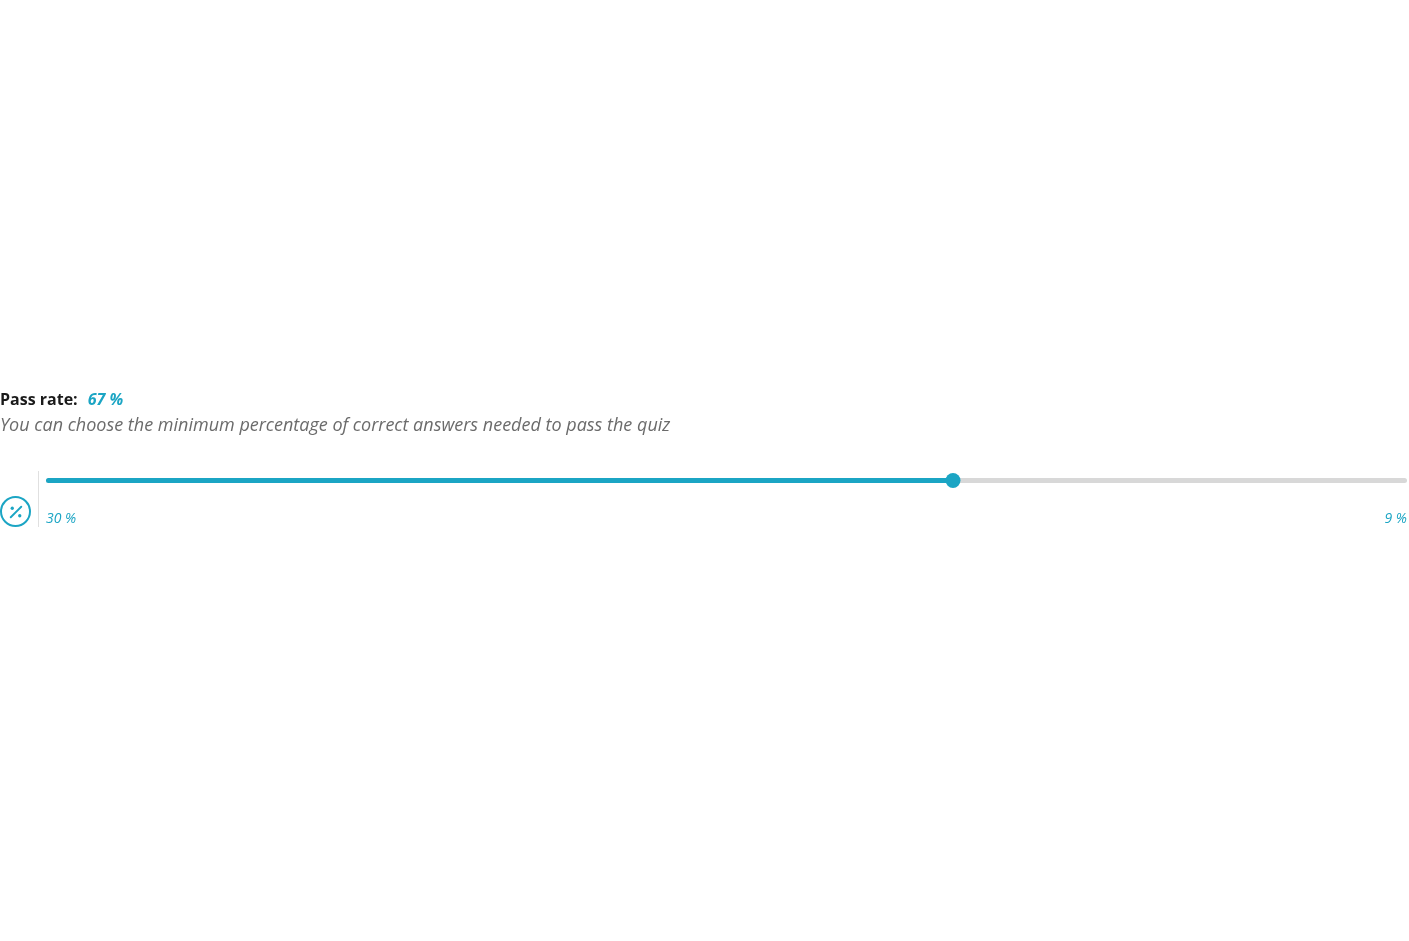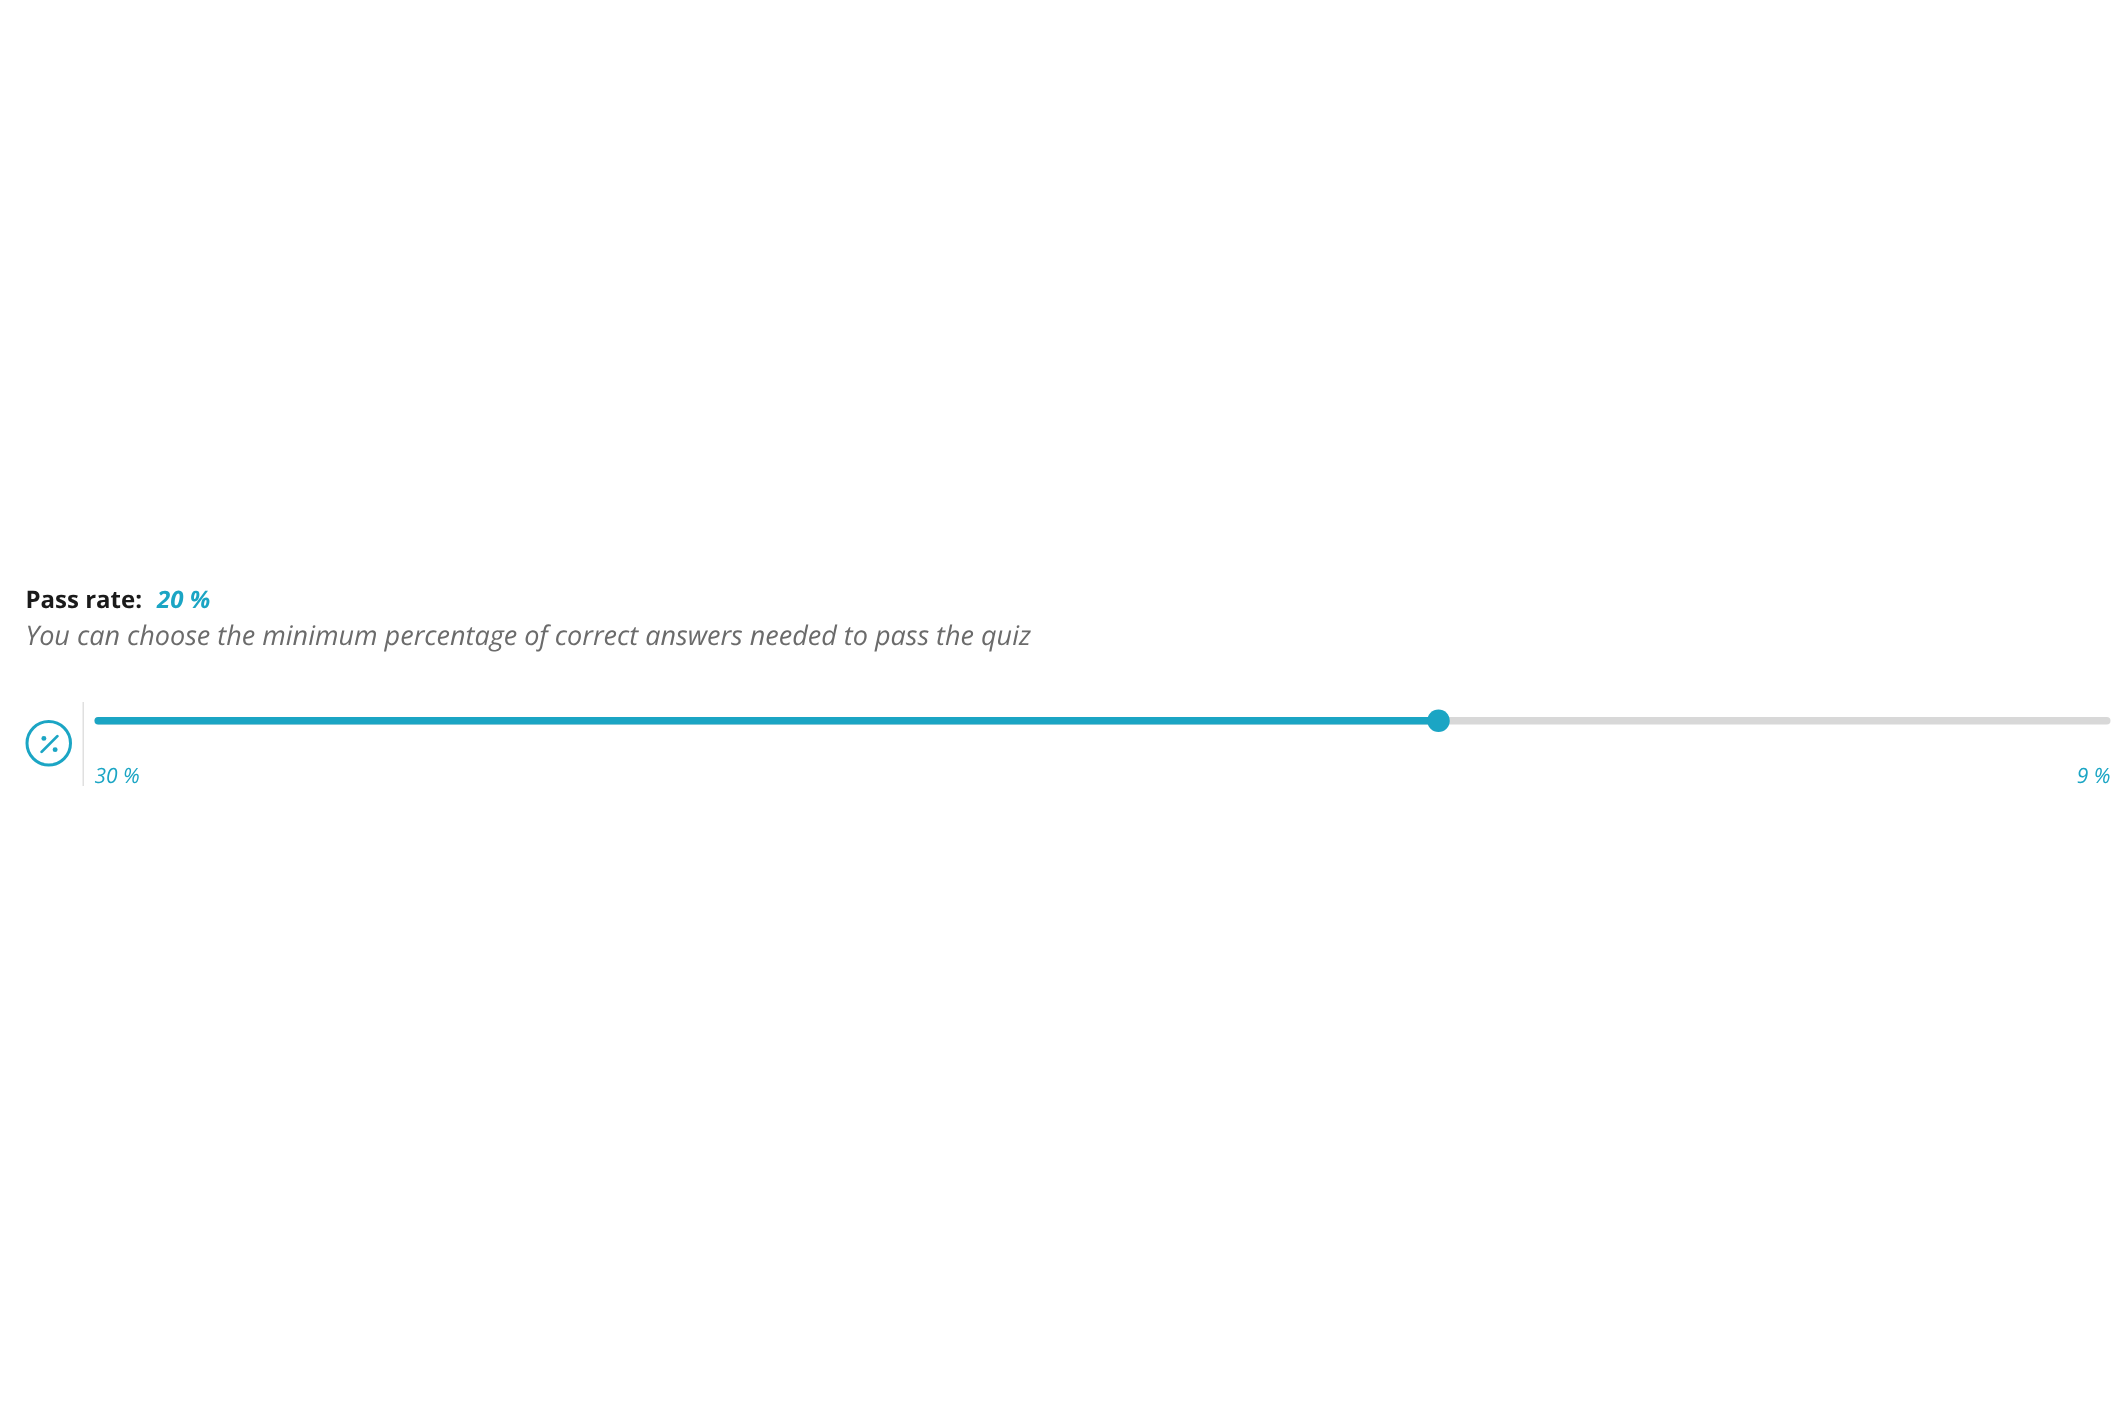--- a/index.html
+++ b/index.html
@@ -10,21 +10,21 @@
     body {
       font-family: 'Segoe UI', 'Open Sans', -apple-system, BlinkMacSystemFont, sans-serif;
       background: #ffffff;
       width: 1409px;
       height: 941px;
       position: relative;
     }
     .content {
       position: absolute;
       top: 388px;
-      left: 17px;
+      left: 0;
       right: 0;
     }
     .header-line {
       display: flex;
       align-items: baseline;
       gap: 10px;
       margin-bottom: 2px;
     }
     .pass-rate-label {
       font-weight: 700;
@@ -38,21 +38,21 @@
       color: #1ba5c4;
     }
     .description {
       font-style: italic;
       font-size: 18px;
       color: #6b6b6b;
       margin-bottom: 28px;
     }
     .slider-row {
       display: flex;
-      align-items: center;
+      align-items: flex-end;
       gap: 7px;
     }
     .icon-container {
       flex-shrink: 0;
       padding-top: 0px;
     }
     .percent-icon {
       width: 31px;
       height: 31px;
       border: 2.5px solid #1ba5c4;
@@ -118,21 +118,21 @@
       font-size: 14px;
       color: #1ba5c4;
     }
   </style>
 </head>
 <body>
 
 <div class="content">
   <div class="header-line">
     <span class="pass-rate-label">Pass rate:</span>
-    <span class="pass-rate-value">20 %</span>
+    <span class="pass-rate-value">67 %</span>
   </div>
   <div class="description">You can choose the minimum percentage of correct answers needed to pass the quiz</div>
 
   <div class="slider-row">
     <div class="icon-container">
       <div class="percent-icon">
         <svg viewBox="0 0 24 24" fill="none" stroke="#1ba5c4" stroke-width="2.5" stroke-linecap="round">
           <line x1="5" y1="19" x2="19" y2="5"></line>
           <circle cx="7" cy="7" r="2.2" fill="#1ba5c4" stroke="none"></circle>
           <circle cx="17" cy="17" r="2.2" fill="#1ba5c4" stroke="none"></circle>

